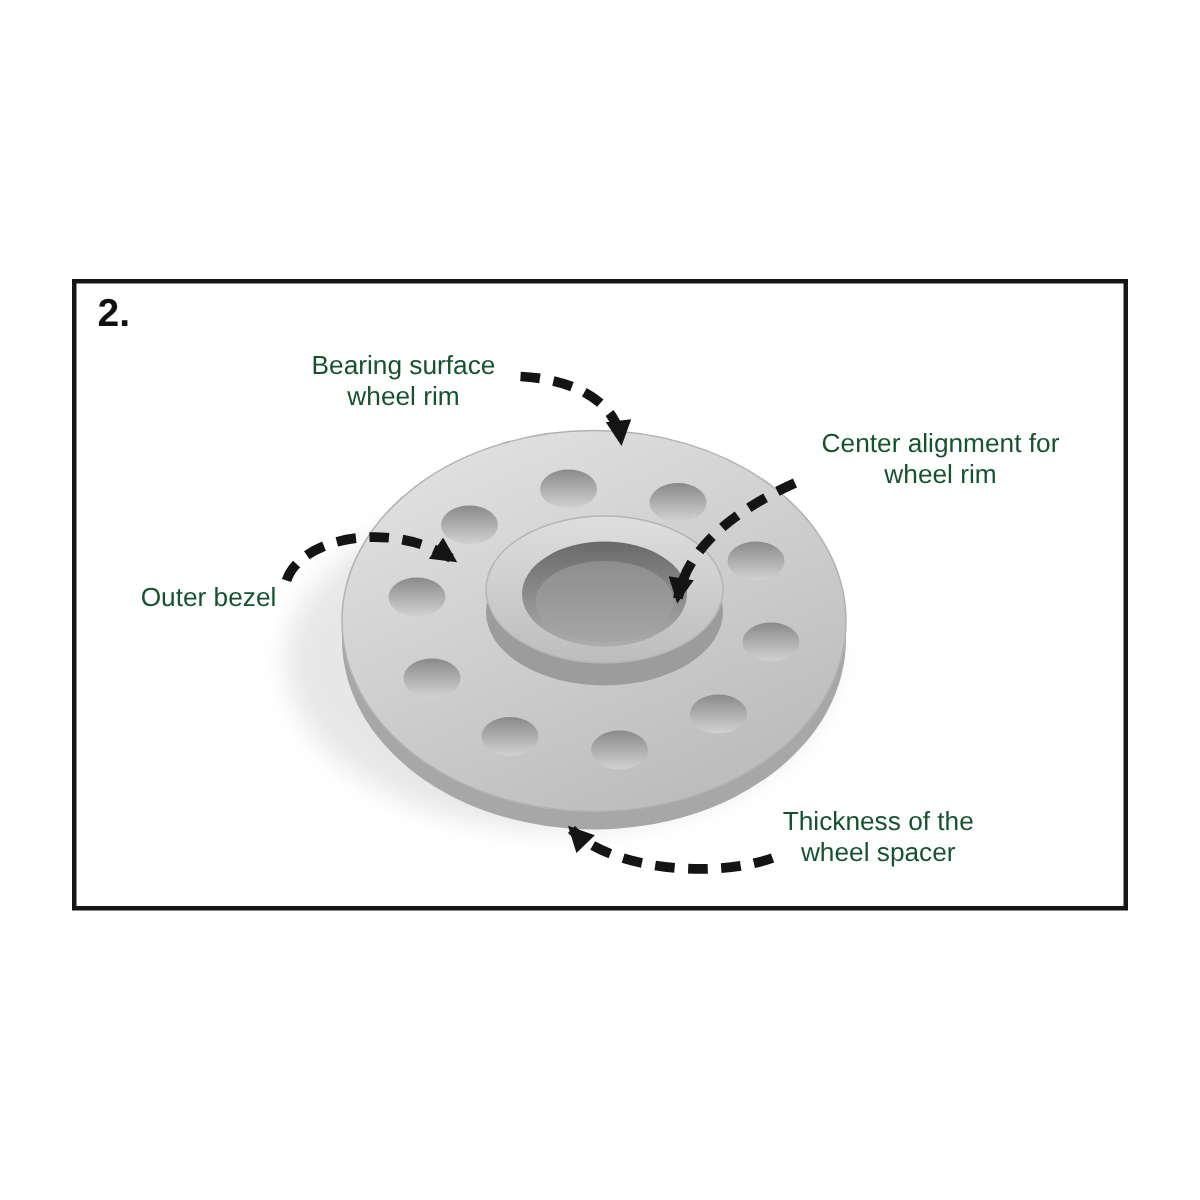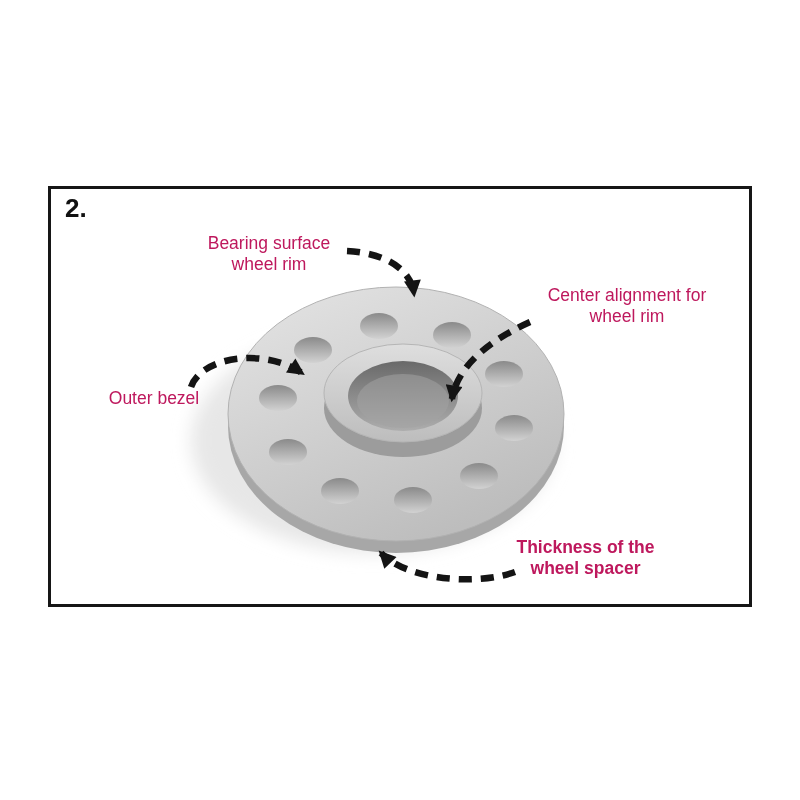--- a/index.html
+++ b/index.html
@@ -38,21 +38,21 @@
     left: 0;
     top: 0;
     width: 698px;
     height: 415px;
     z-index: 1;
   }
   .callout {
     position: absolute;
     font-size: 17.5px;
     line-height: 1.22;
-    color: #be185d;
+    color: #14532d;
     white-space: pre-line;
     z-index: 2;
   }
   .center { text-align: center; }
 </style>
 </head>
 <body>
 
 <div class="frame">
 
@@ -114,18 +114,18 @@
     <path d="M 140 198 C 150 168 212 158 251 184" fill="none" stroke-width="6.5" stroke-dasharray="13 9" marker-end="url(#ah)" stroke="#141414"></path>
     <path d="M 464 383 C 425 397 356 391 330 364" fill="none" stroke-width="6.5" stroke-dasharray="13 9" marker-end="url(#ah)" stroke="#141414"></path>
   </svg>
 
   <div class="callout center" style="left:139px; top:44px; width:158px;">Bearing surface
 wheel rim</div>
 
   <div class="callout center" style="left:476px; top:96px; width:200px;">Center alignment for
 wheel rim</div>
 
-  <div class="callout center" style="left:48px; top:199px; width:110px;">Outer bezel</div>
+  <div class="callout center" style="left:33px; top:199px; width:110px;">Outer bezel</div>
 
-  <div class="callout center" style="left:452px; top:348px; width:165px;font-weight:bold;">Thickness of the
+  <div class="callout center" style="left:452px; top:348px; width:165px;">Thickness of the
 wheel spacer</div>
 
 </div>
 
 </body></html>

